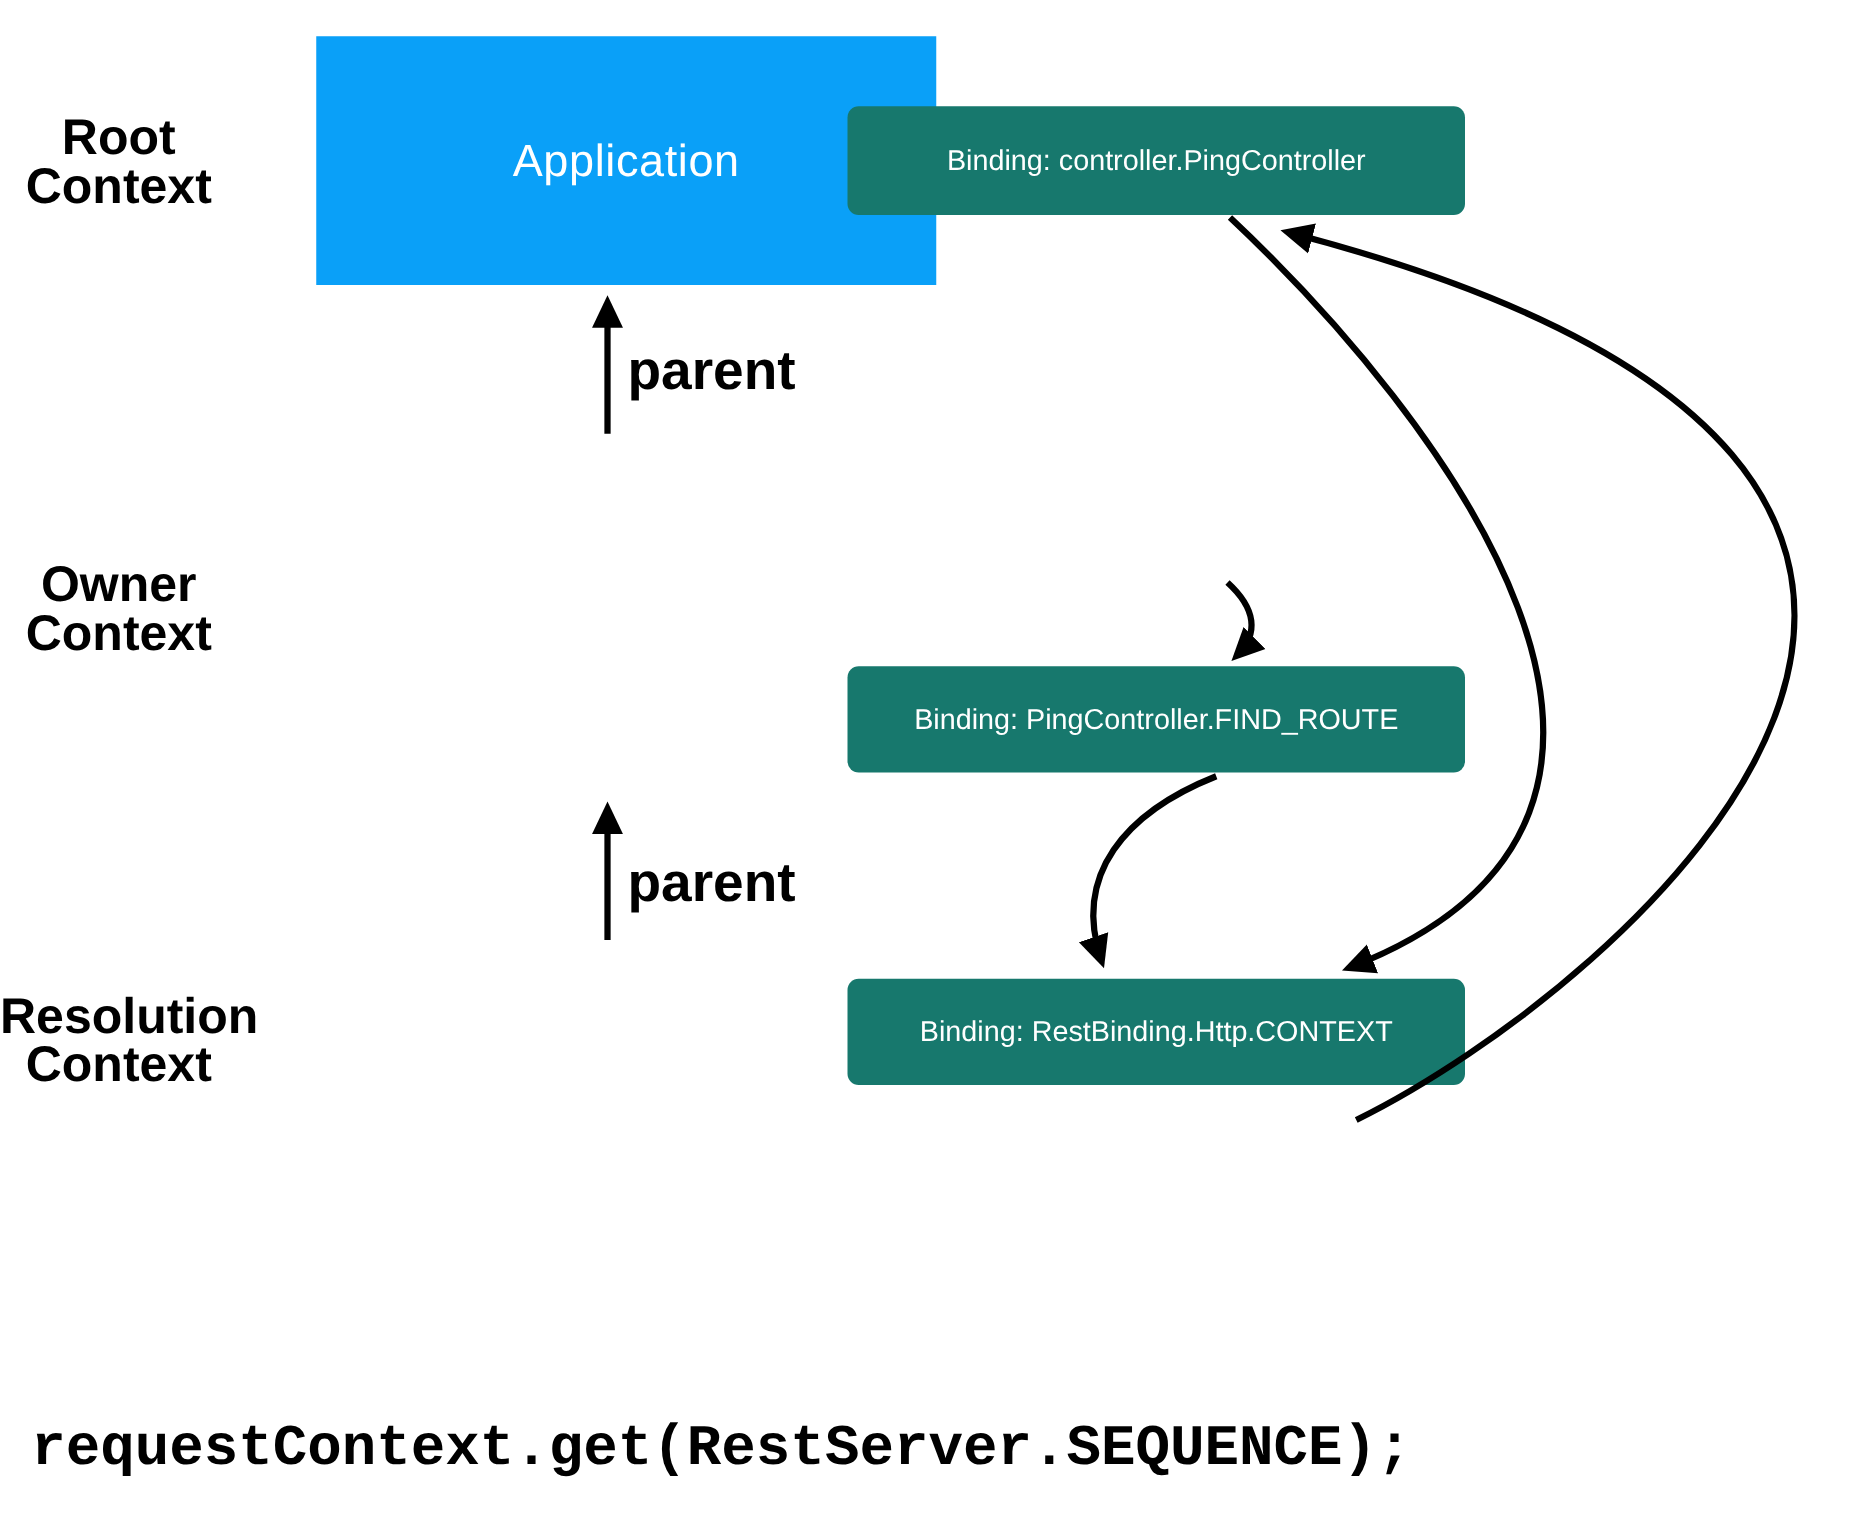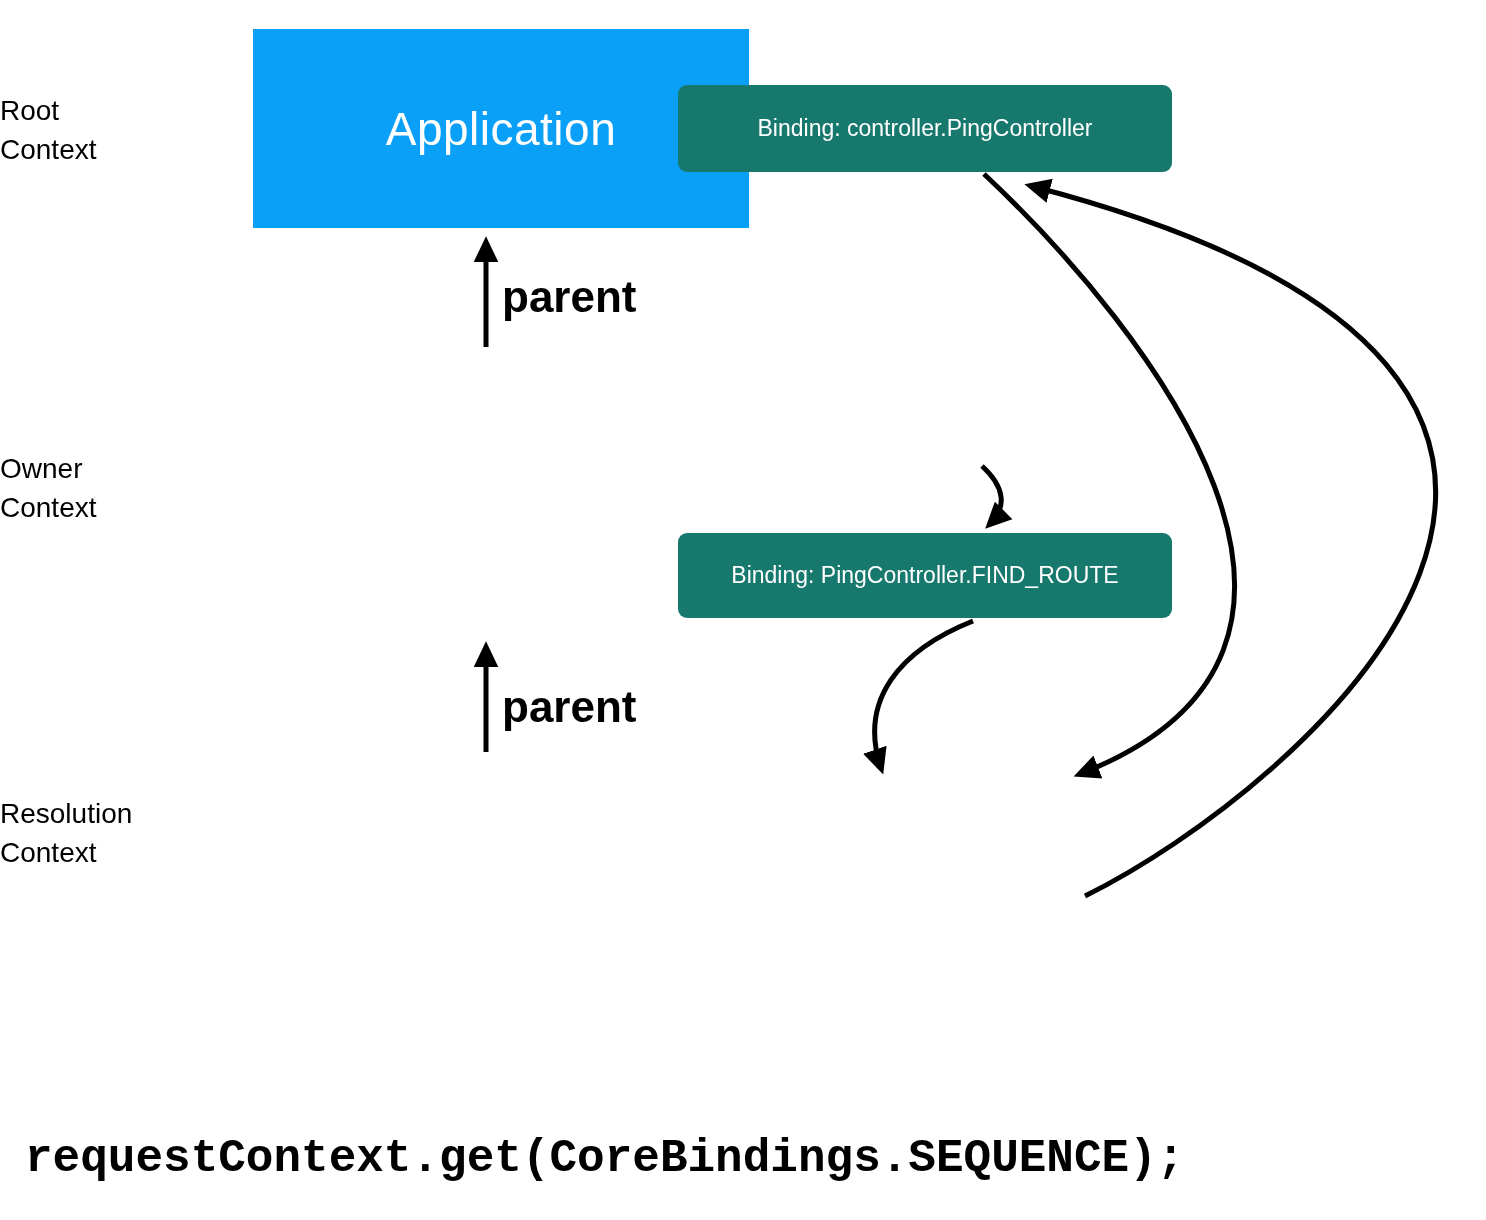--- a/index.html
+++ b/index.html
@@ -13,33 +13,34 @@
   .canvas{
     position:relative;
     width:1486px;height:1220px;
     background:#ffffff;
     font-family:"Liberation Sans", sans-serif;
     overflow:hidden;
   }
   .ctx-label{
     position:absolute;
     left:0;width:190px;
-    font-size:28px;font-weight:normal;line-height:39px;
+    text-align:center;
+    font-size:40px;font-weight:bold;line-height:39px;
     color:var(--text-dark);
     white-space:pre-line;
   }
   .ctx-box{
     position:absolute;
     left:253px;width:496px;
     background:var(--ctx-blue);
     display:flex;align-items:center;justify-content:center;
   }
   .ctx-box .box-label{
     color:var(--text-light);
-    font-size:46px;
+    font-size:36px;
     letter-spacing:0.5px;
   }
   .pill{
     position:absolute;
     left:678px;width:494px;
     background:var(--bind-teal);
     border-radius:9px;
     display:flex;align-items:center;justify-content:center;
     text-align:center;
   }
@@ -91,33 +92,36 @@
   <div class="ctx-box" style="top:29px;height:199px">
     <span class="box-label">Application</span>
   </div>
 
   <div class="pill" style="top:85px;height:87px">
     <span class="pill-label">Binding: controller.PingController</span>
   </div>
   <div class="pill" style="top:533px;height:85px">
     <span class="pill-label">Binding: PingController.FIND_ROUTE</span>
   </div>
+  <div class="pill" style="top:783px;height:85px">
+    <span class="pill-label">Binding: RestBinding.Http.CONTEXT</span>
+  </div>
 
   <svg class="arrows" width="1486" height="1220" viewBox="0 0 1486 1220">
     <defs>
       <marker id="ah" viewBox="0 0 10 10" refX="7" refY="5" markerWidth="5.5" markerHeight="5.5" orient="auto">
         <path class="ah-fill" d="M 0 0.5 L 9.5 5 L 0 9.5 z"></path>
       </marker>
     </defs>
     <path class="arrow" marker-end="url(#ah)" d="M 486 347 L 486 243"></path>
     <path class="arrow" marker-end="url(#ah)" d="M 486 752 L 486 648"></path>
     <path class="arrow" marker-end="url(#ah)" d="M 982 466 C 1005 487 1007 507 990 524"></path>
     <path class="arrow" marker-end="url(#ah)" d="M 973 621 C 900 650 858 700 881 768"></path>
     <path class="arrow" marker-end="url(#ah)" d="M 984 174 C 1150 330 1400 650 1080 774"></path>
     <path class="arrow" marker-end="url(#ah)" d="M 1085 896 C 1300 790 1780 380 1031 186"></path>
   </svg>
 
   <div class="parent-label" style="top:272px">parent</div>
   <div class="parent-label" style="top:682px">parent</div>
 
-  <div class="code-line">requestContext.get(CoreBindings.SEQUENCE);</div>
+  <div class="code-line">requestContext.get(RestServer.SEQUENCE);</div>
 
 </div>
 
 </body></html>

